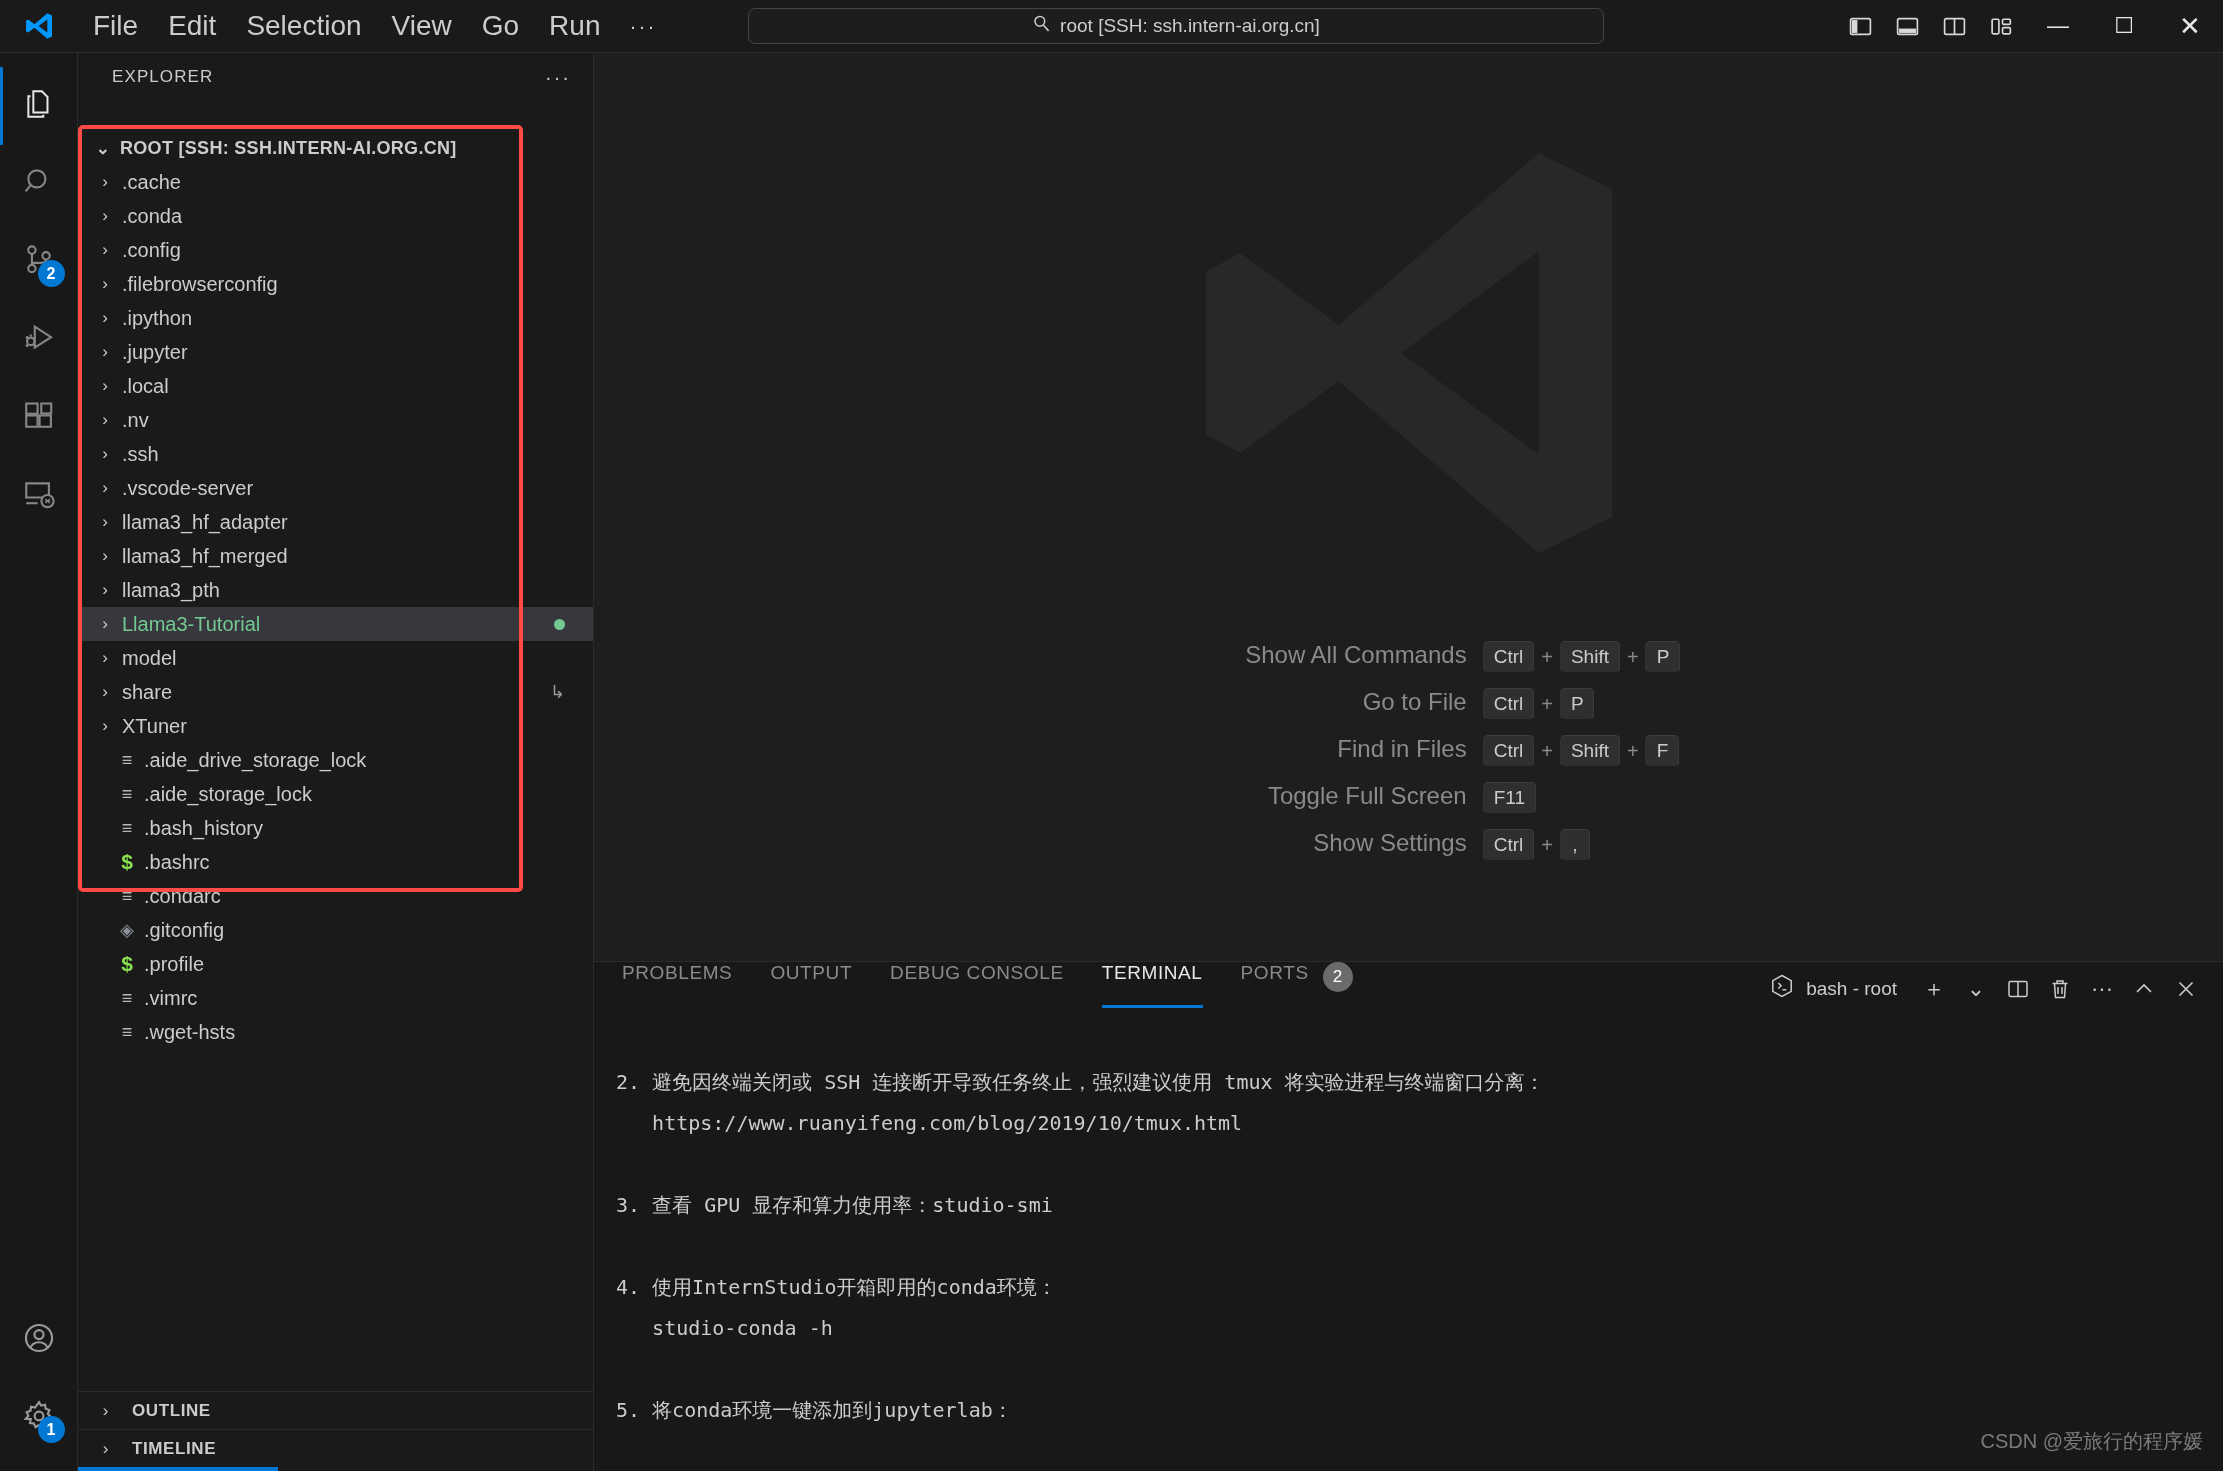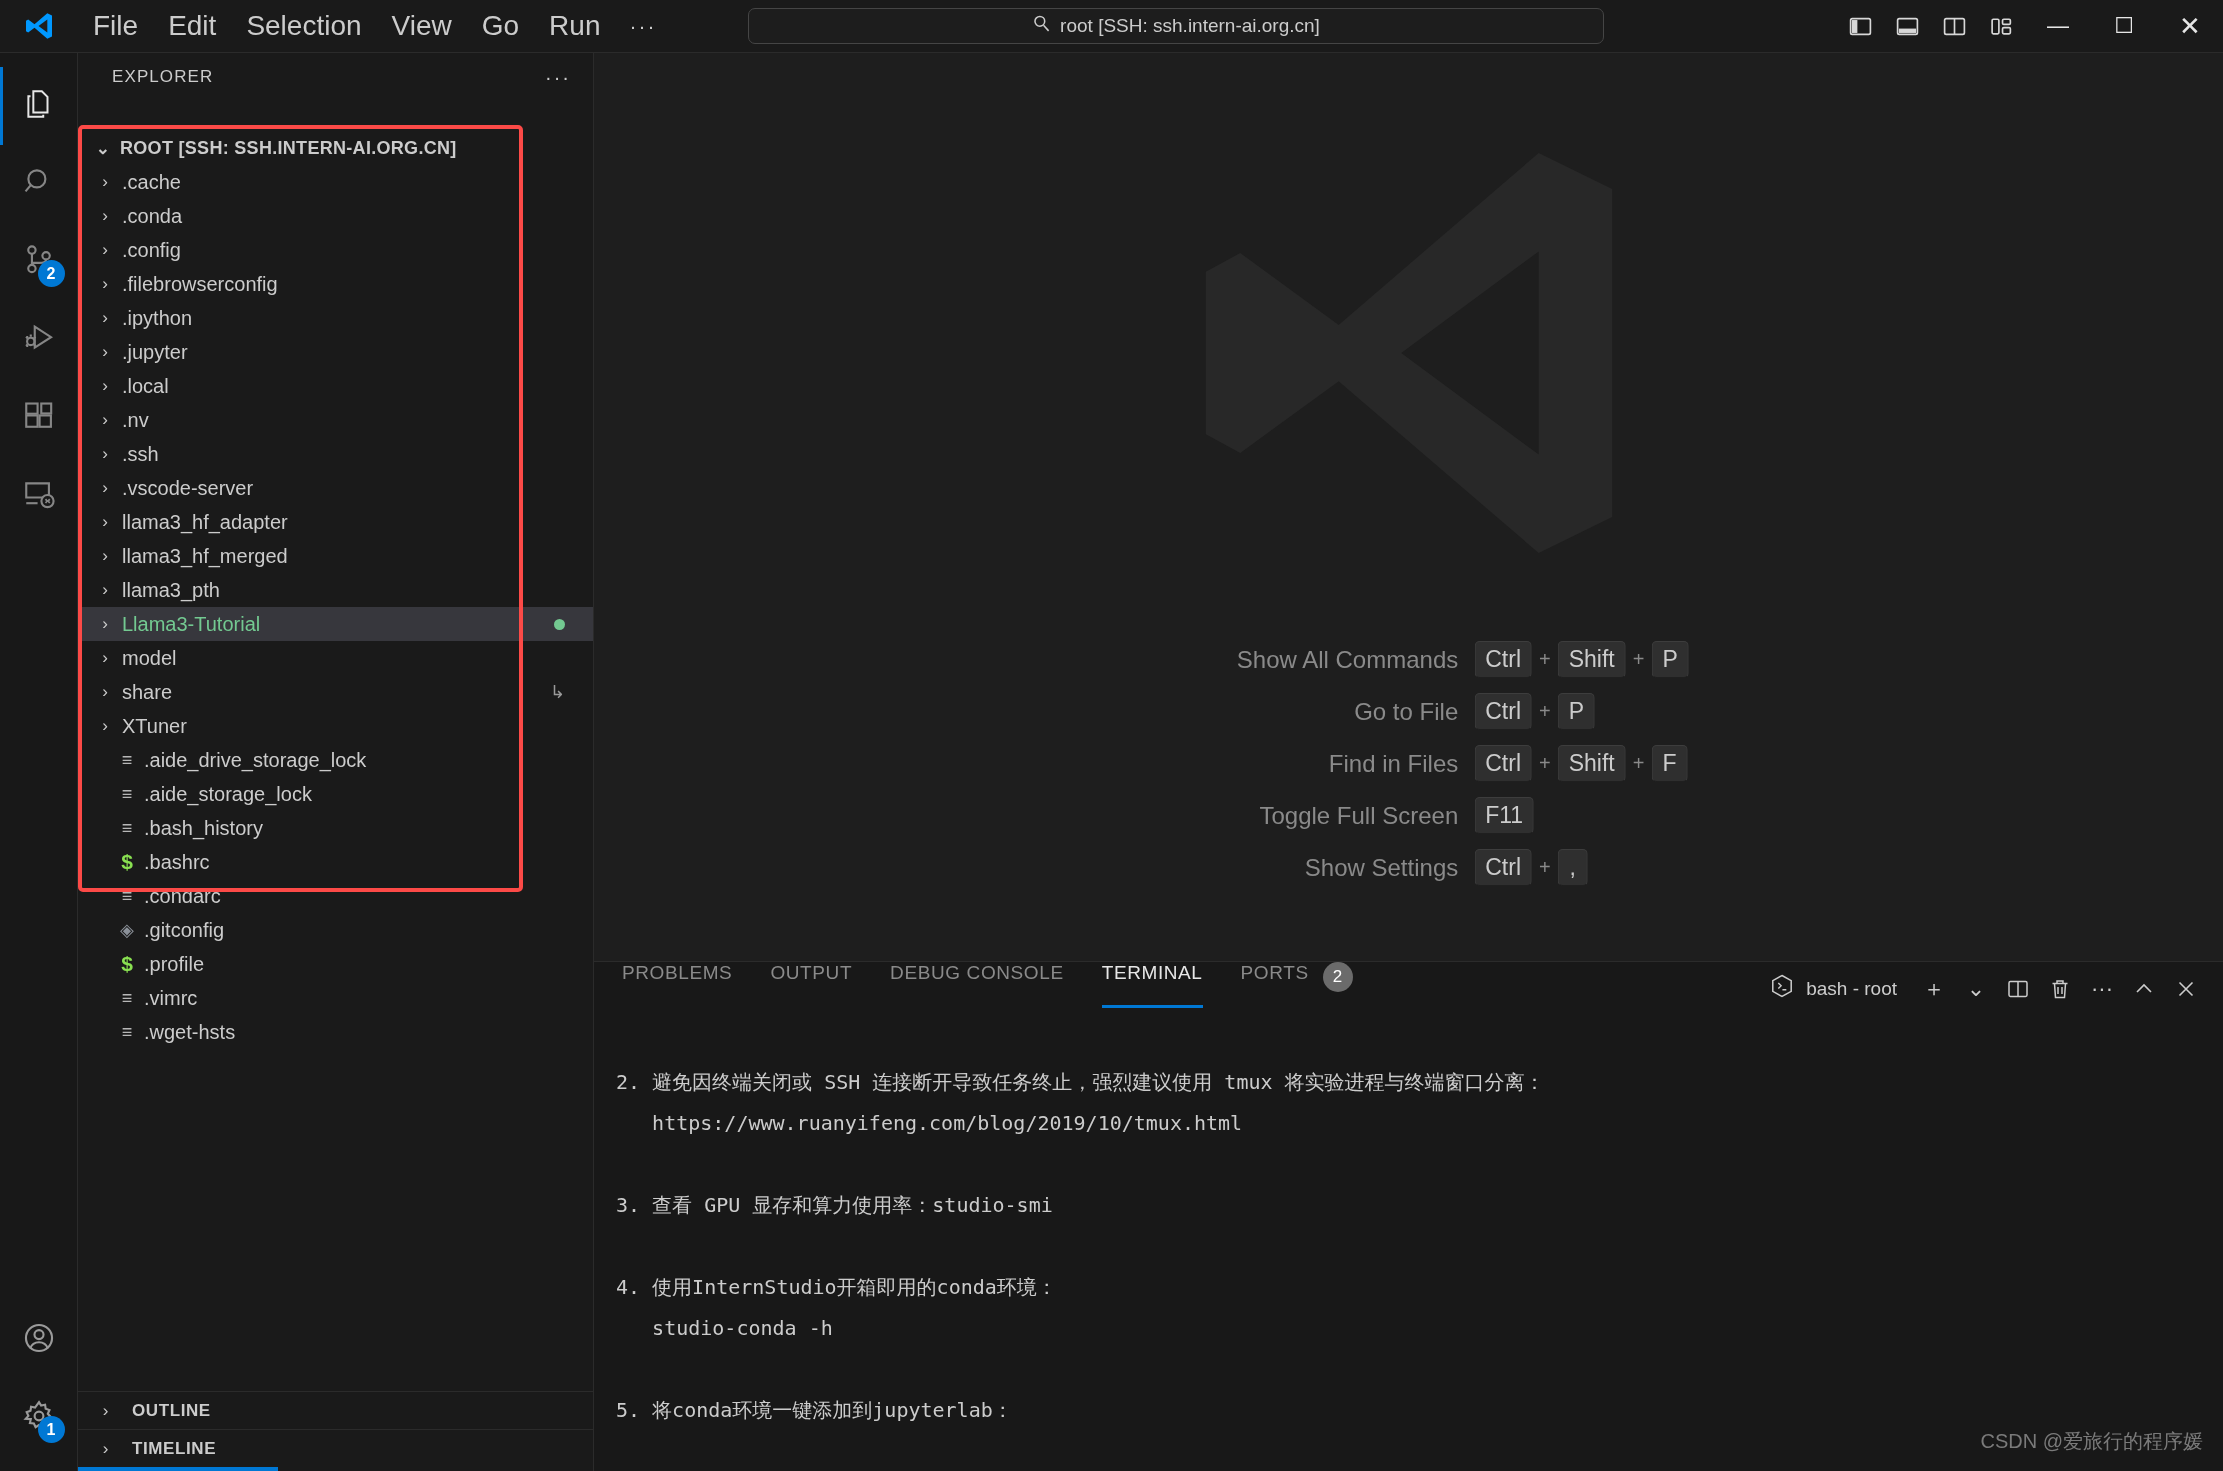--- a/index.html
+++ b/index.html
@@ -116,27 +116,27 @@
 
   .editor-area { position:relative; height: 908px; overflow:hidden; background:#1e1e1e; }
   .watermark-logo {
     position:absolute; left: 50%; top: 20px; transform: translateX(-50%);
     opacity: 1;
   }
   .shortcuts {
     position:absolute; left:50%; transform:translateX(-50%);
     top: 588px; display:flex; flex-direction:column; gap:15px;
   }
-  .sc-row { display:flex; align-items:center; gap:16px; }
+  .sc-row { display:flex; gap:16px; }
   .sc-label { width: 330px; text-align:right; color:#8a8a8a; font-size:24px; }
   .sc-keys { display:flex; align-items:center; gap:7px; }
   .kbd {
     background:#2f2f2f; color:#cccccc; border:1px solid #3d3d3d;
     border-bottom-color:#1f1f1f; border-radius:5px;
-    padding: 4px 10px; font-size:23px; min-width:30px; text-align:center;
+    padding: 4px 10px; font-size:19px; min-width:30px; text-align:center;
   }
   .plus { color:#8a8a8a; font-size:20px; }
 
   
   .panel { flex:1; display:flex; flex-direction:column; background:#181818; border-top:1px solid #2b2b2b; min-height:0; }
   .panel-tabs { height:53px; display:flex; align-items:center; padding-left:28px; position:relative; }
   .ptab {
     color:#8a8a8a; font-size:19px; letter-spacing:.6px; margin-right:38px;
     height:53px; display:flex; align-items:flex-start; position:relative;
   }

